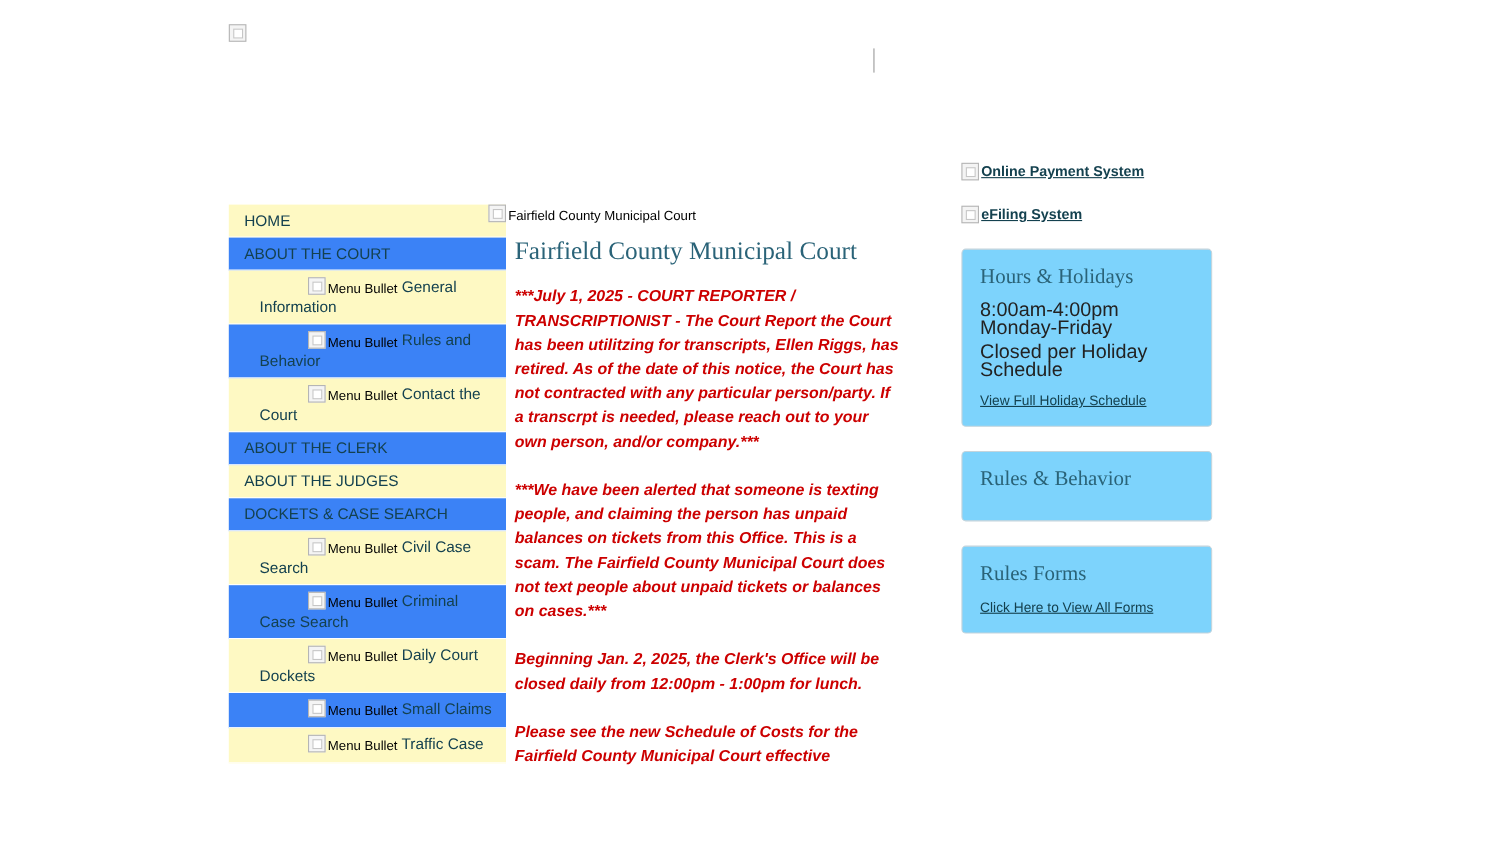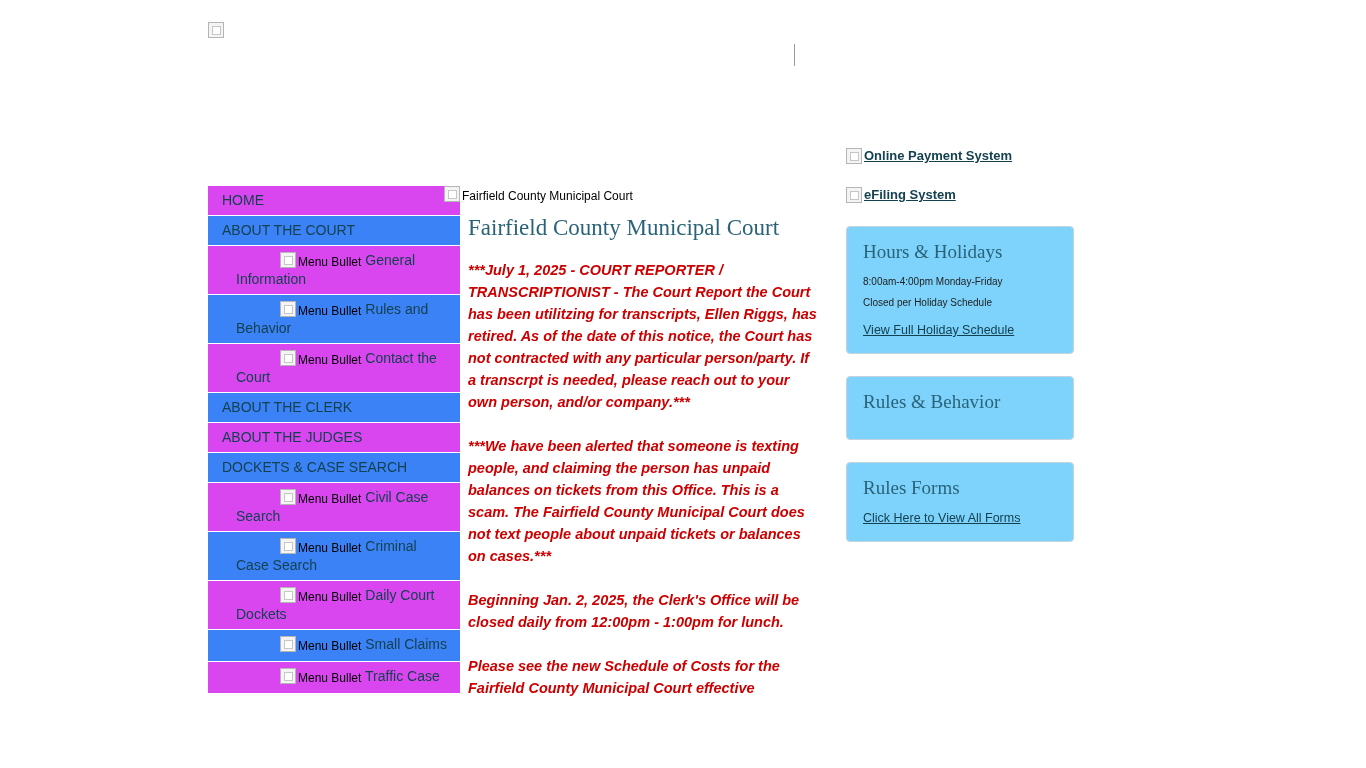--- a/index.html
+++ b/index.html
@@ -69,21 +69,21 @@
 
   
   .sidebar {
     position: absolute;
     left: 208px;
     top: 186px;
     width: 252px;
   }
   .nav-item {
     border-bottom: 1px solid #ffffff;
-    background: #d946ef;
+    background: #fef9c3;
     padding: 6px 8px 6px 14px;
     font-size: 14px;
     color: #14414f;
     line-height: 17px;
   }
   .nav-item.alt {
     background: #3b82f6;
   }
   .nav-item.sub {
     padding-left: 28px;
@@ -118,21 +118,21 @@
     font-size: 14.5px;
     line-height: 22px;
     margin: 0 0 22px 24px;
     width: 350px;
     font-style: italic;
   }
 
   
   .right {
     position: absolute;
-    left: 846px;
+    left: 874px;
     top: 148px;
     width: 228px;
   }
   .right-link {
     margin-bottom: 22px;
     font-size: 13px;
   }
   .right-link a {
     color: #14414f;
     font-weight: bold;
@@ -147,21 +147,21 @@
   }
   .card h2 {
     font-family: "Liberation Serif", serif;
     font-size: 19px;
     font-weight: normal;
     color: #2a6378;
     margin: 2px 0 10px 0;
   }
   .card p {
     margin: 0 0 4px 0;
-    font-size: 10px;
+    font-size: 18px;
     line-height: 17px;
     color: #222;
   }
   .card a {
     color: #14414f;
     text-decoration: underline;
   }
   .card .linkrow {
     margin-top: 12px;
     font-size: 12.5px;

